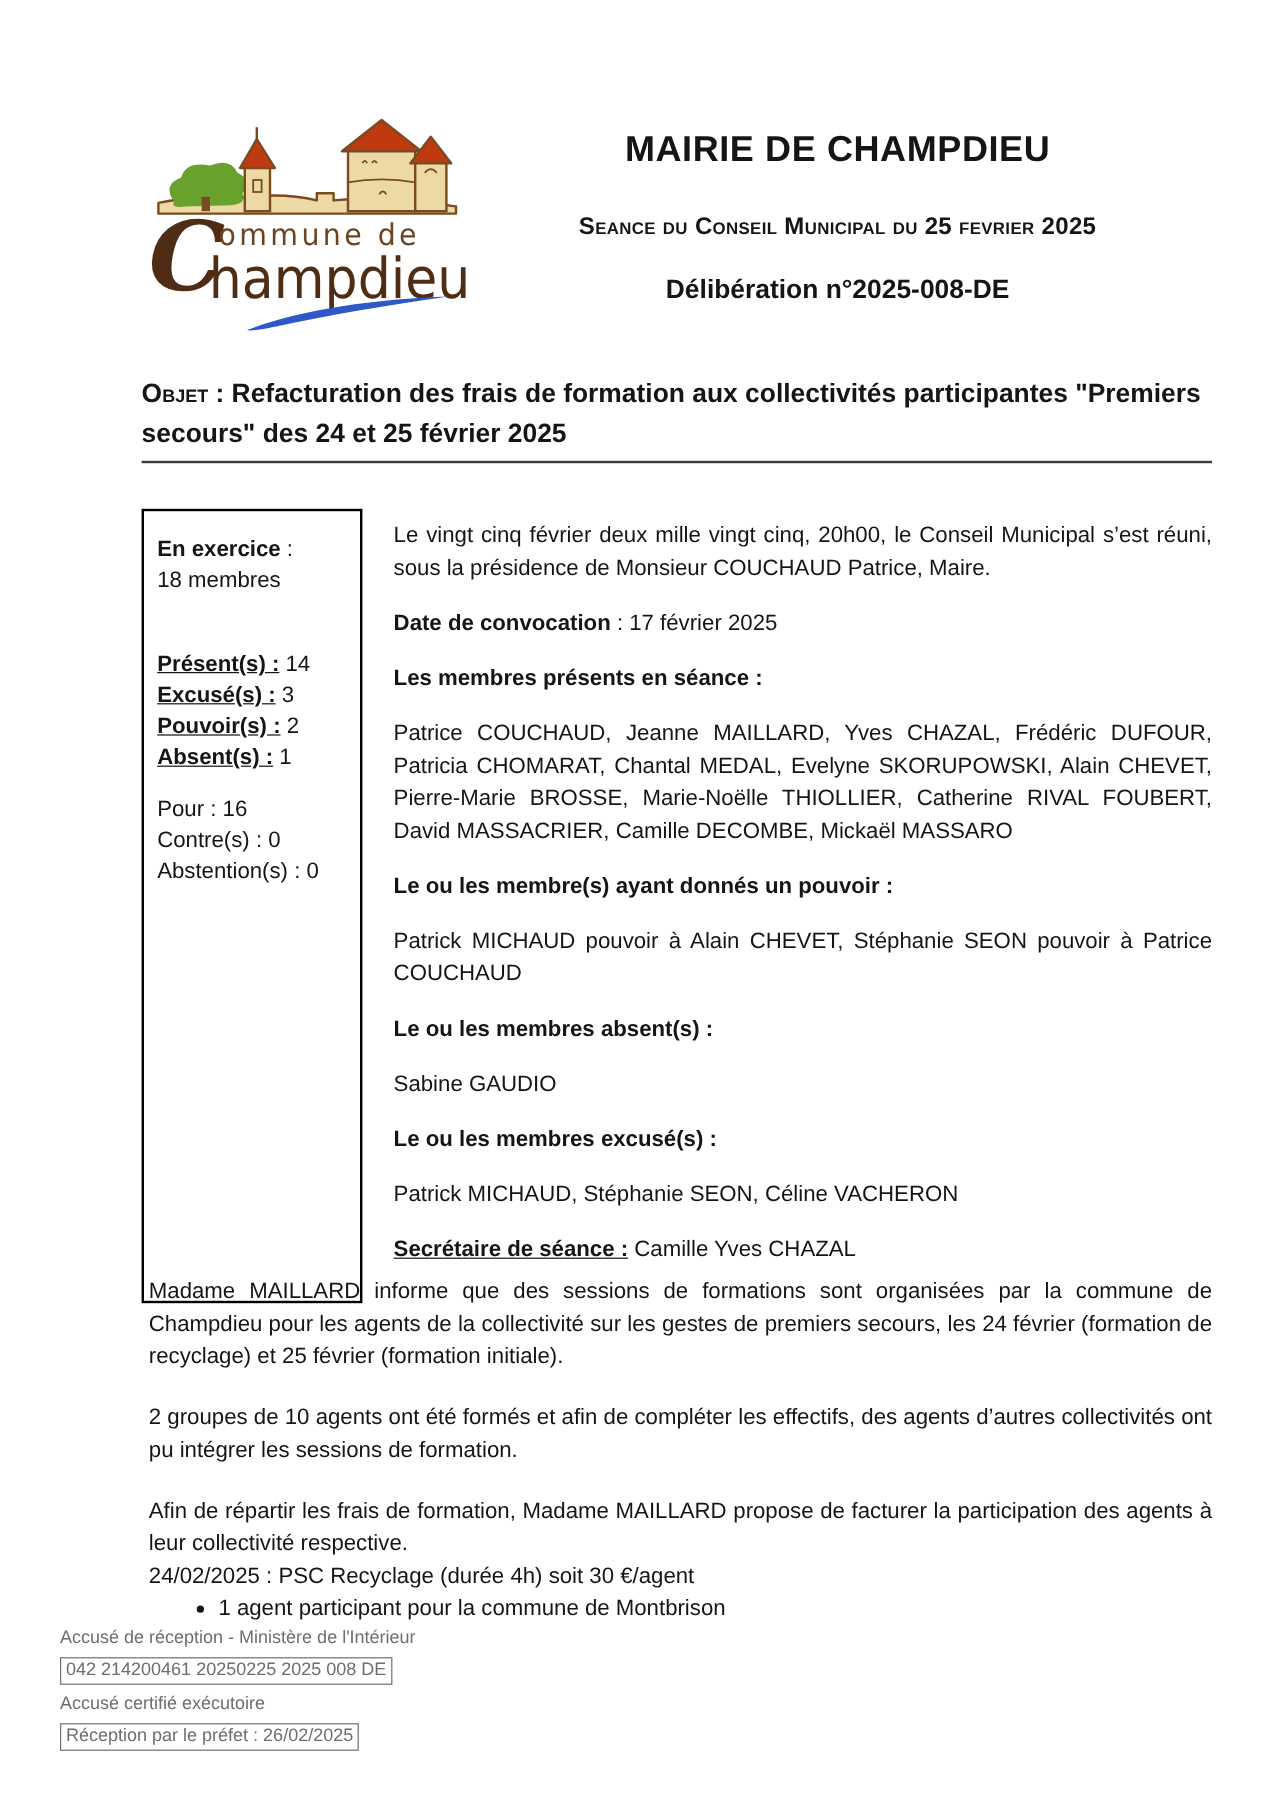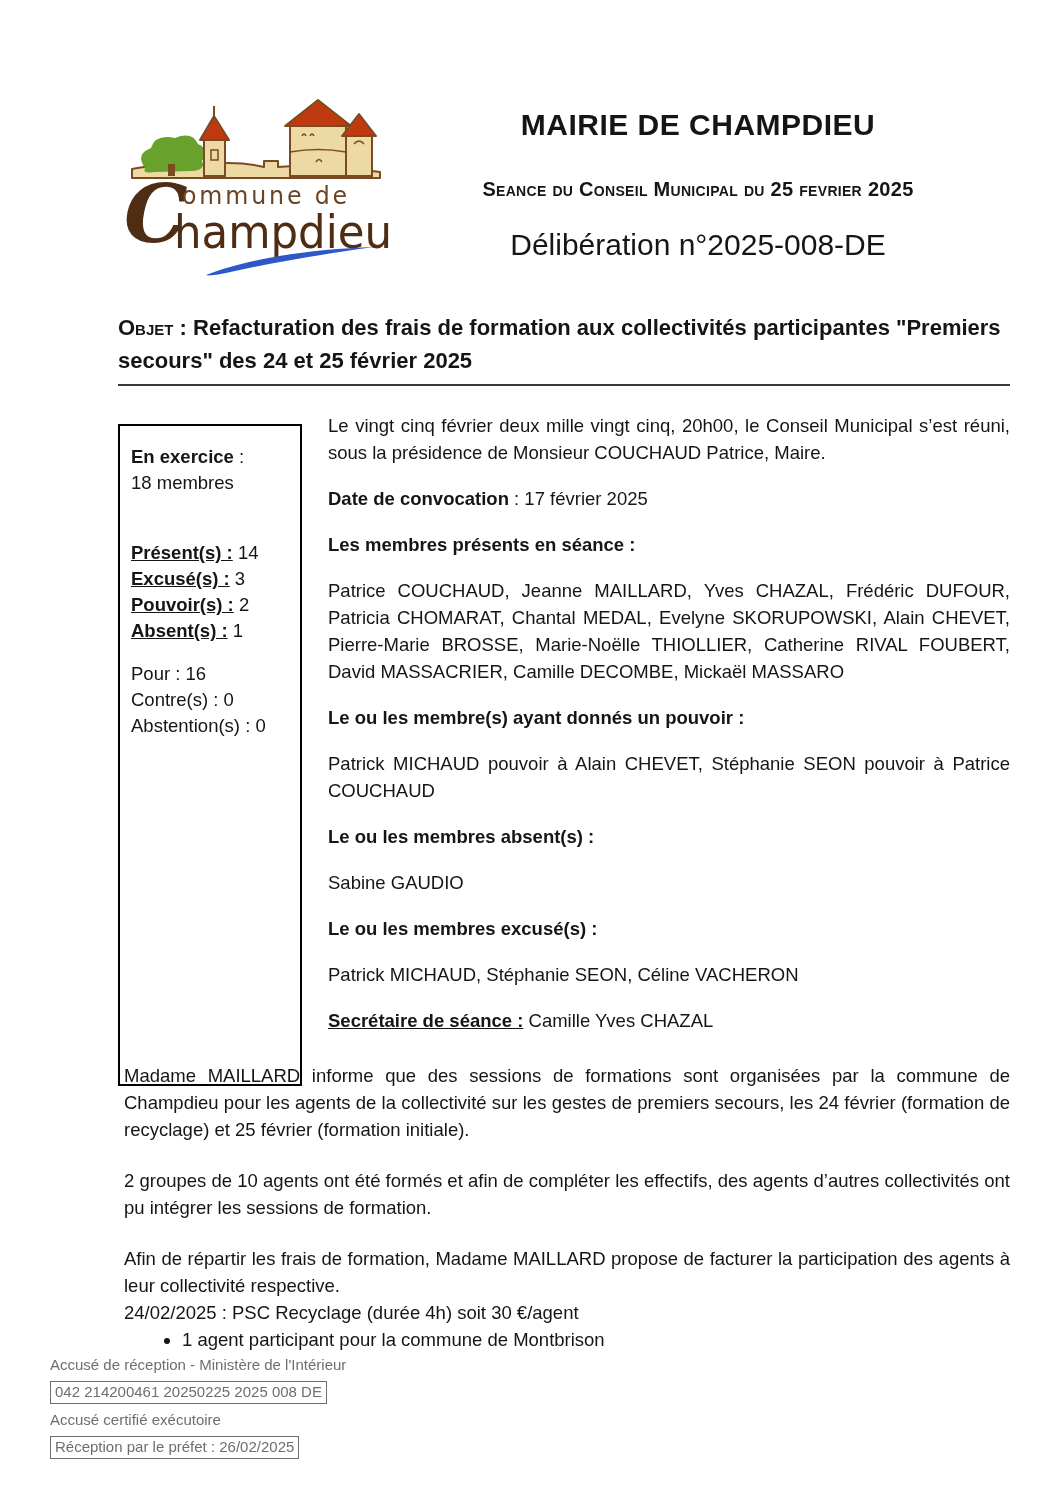--- a/index.html
+++ b/index.html
@@ -12,21 +12,21 @@
     overflow:hidden;
   }
 
   
   .logo { position:absolute; left:118px; top:92px; width:282px; height:190px; }
 
   
   .header-block { position:absolute; left:408px; top:108px; width:580px; text-align:center; }
   .doc-title { font-size:30px; font-weight:bold; letter-spacing:0.5px; }
   .session-line { margin-top:36px; font-size:20px; font-weight:bold; font-variant:small-caps; letter-spacing:0.3px; }
-  .deliberation-line { margin-top:27px; font-size:30px; font-weight:normal; }
+  .deliberation-line { margin-top:27px; font-size:22px; font-weight:bold; }
 
   
   .objet {
     position:absolute; left:118px; top:311px; width:892px;
     font-size:22px; font-weight:bold; line-height:33px;
     padding-bottom:7px; border-bottom:2px solid #3a3a3a;
     text-align:left;
   }
   .objet .sc { font-variant:small-caps; }
 
@@ -37,21 +37,21 @@
     padding:18px 11px;
     font-size:18.5px; line-height:26px;
   }
   .vb-gap-large { height:44px; }
   .vb-gap-small { height:17px; }
   .vb-label-u { font-weight:bold; text-decoration:underline;text-align:center; }
   .vb-bold { font-weight:bold; }
 
   
   .main-col {
-    position:absolute; left:328px; top:412px; width:682px;
+    position:absolute; left:328px; top:432px; width:682px;
     font-size:18.5px; line-height:27px;
   }
   .main-col p { margin:0 0 19px 0; }
   .just { text-align:justify; }
   .b { font-weight:bold; }
   .bu { font-weight:bold; text-decoration:underline; }
 
   
   .bottom-col {
     position:absolute; left:124px; top:1062px; width:886px;

